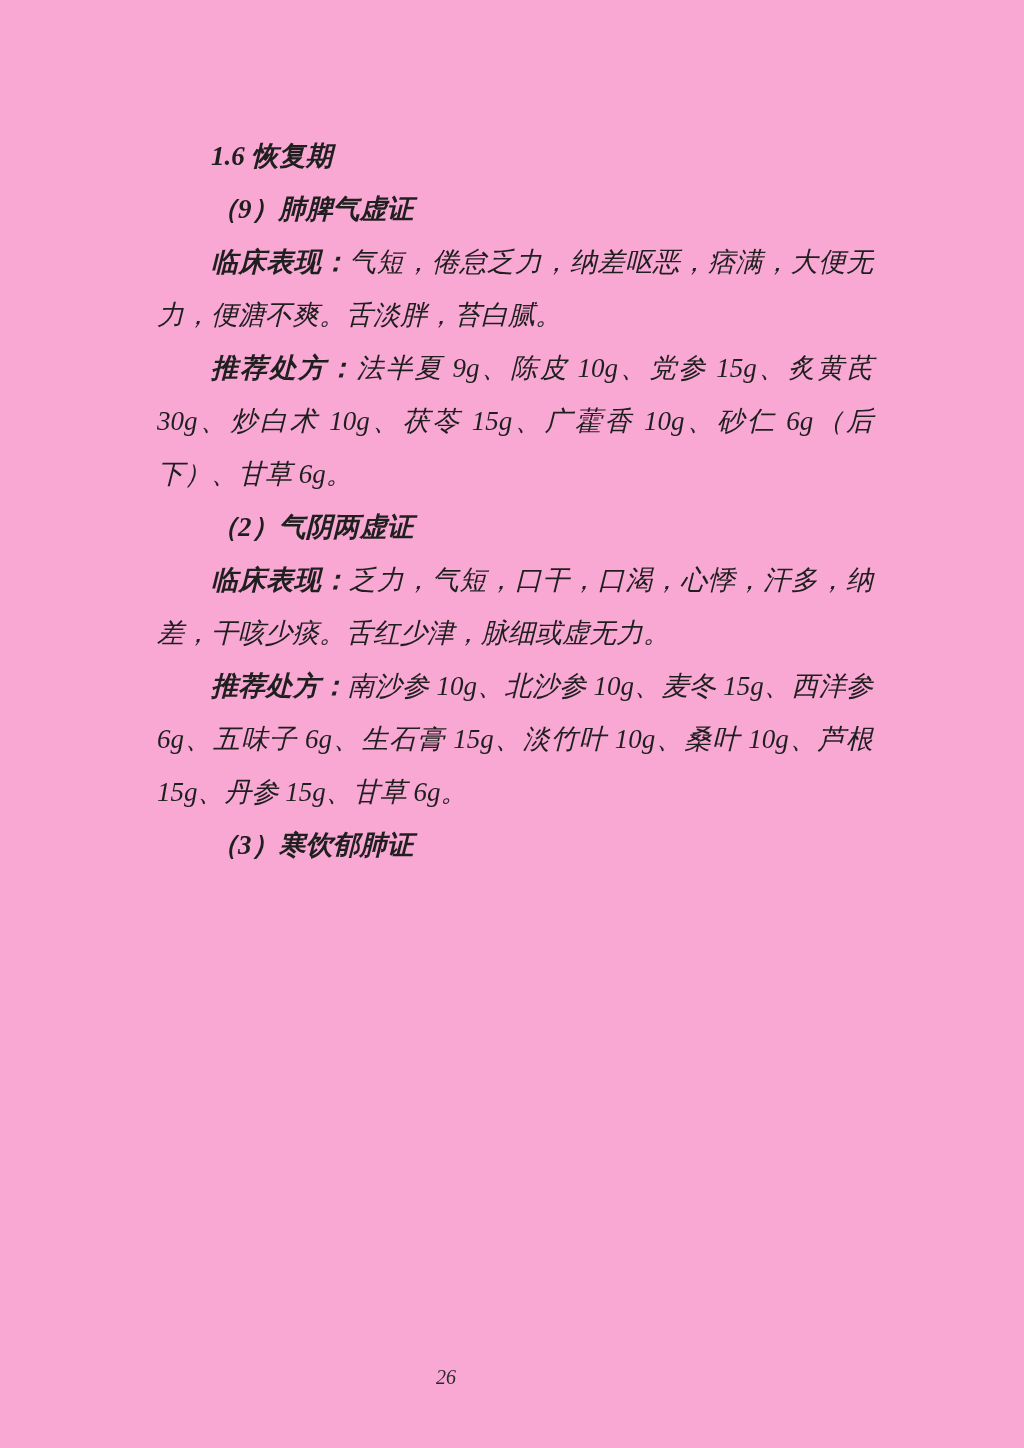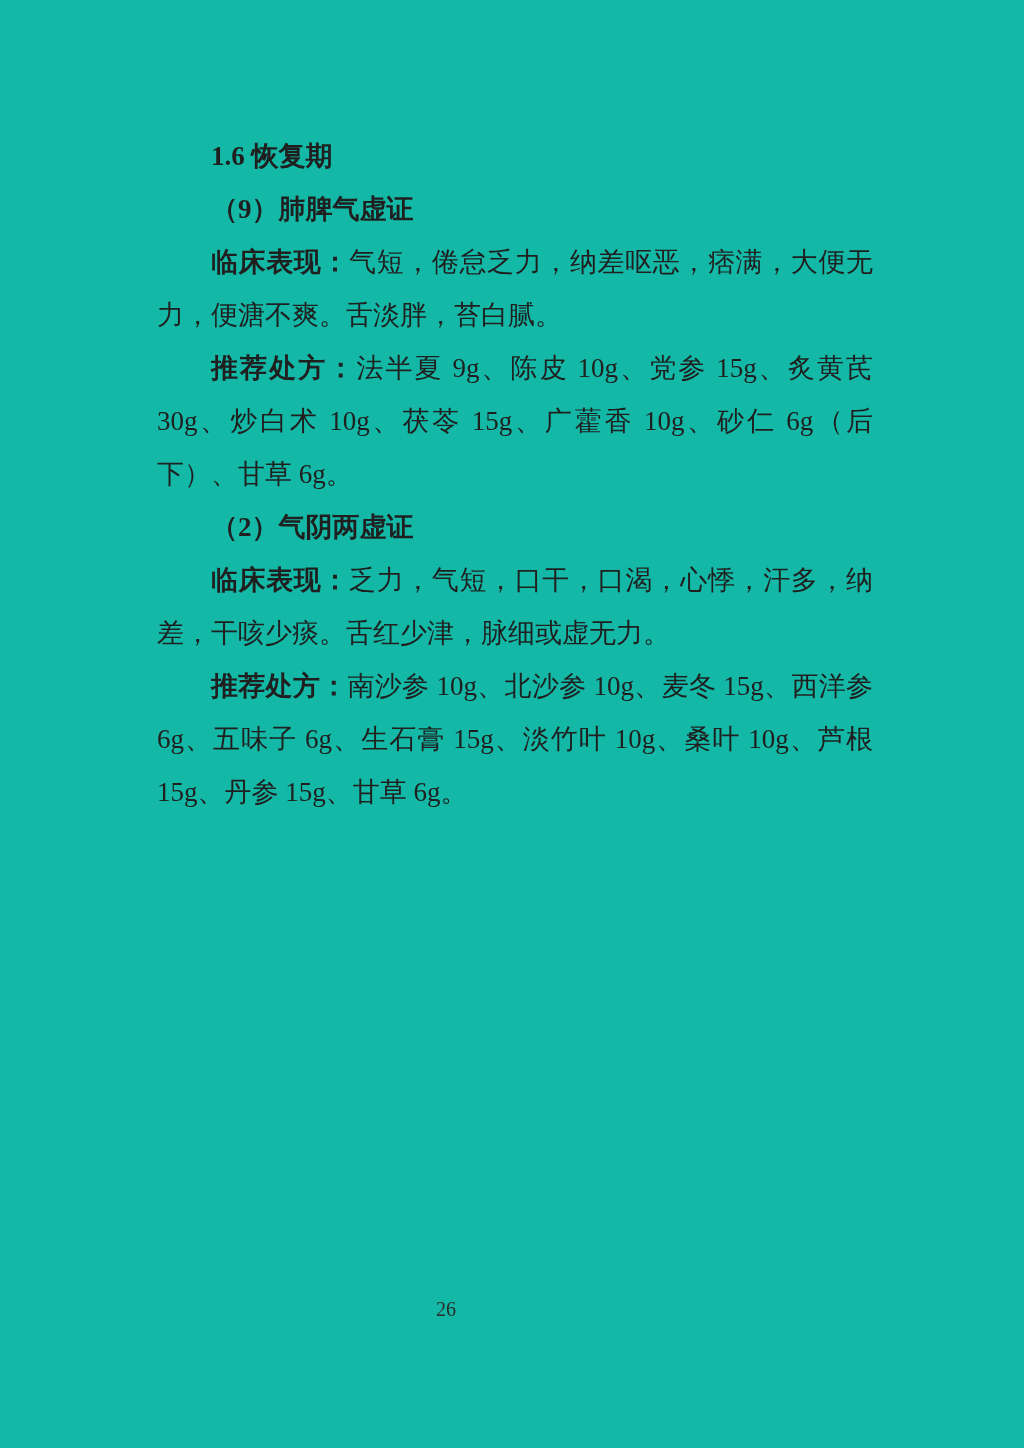--- a/index.html
+++ b/index.html
@@ -10,21 +10,22 @@
     width: 1024px;
     height: 1448px;
     background: #fdfcfb;
     position: relative;
     overflow: hidden;
     font-family: "Liberation Serif", serif;
   }
   .doc-page {
     position: absolute;
     inset: 0;
-    background: #14b8a6;
+    background: #f9a8d4;
+    font-style: italic;
   }
   .doc-content {
     position: absolute;
     left: 157px;
     top: 130px;
     width: 716px;
     color: #1f1f1f;
     font-size: 27px;
     line-height: 53px;
     text-align: justify;
@@ -38,36 +39,37 @@
   }
   .para-label {
     font-weight: 700;
   }
   .para-text {
     font-weight: 400;
   }
   .page-footer {
     position: absolute;
     left: 0;
-    top: 1296px;
+    top: 1364px;
     width: 892px;
     text-align: center;
     font-size: 20px;
     line-height: 26px;
     color: #2a2a2a;
     font-family: "Liberation Serif", serif;
   }
 </style>
 </head>
 <body>
 
 <div class="doc-page">
   <div class="doc-content">
     <p class="para"><span class="para-label">1.6 恢复期</span><span class="para-text"></span></p>
     <p class="para"><span class="para-label">（9）肺脾气虚证</span><span class="para-text"></span></p>
     <p class="para"><span class="para-label">临床表现：</span><span class="para-text">气短，倦怠乏力，纳差呕恶，痞满，大便无力，便溏不爽。舌淡胖，苔白腻。</span></p>
     <p class="para"><span class="para-label">推荐处方：</span><span class="para-text">法半夏 9g、陈皮 10g、党参 15g、炙黄芪 30g、炒白术 10g、茯苓 15g、广藿香 10g、砂仁 6g（后下）、甘草 6g。</span></p>
     <p class="para"><span class="para-label">（2）气阴两虚证</span><span class="para-text"></span></p>
     <p class="para"><span class="para-label">临床表现：</span><span class="para-text">乏力，气短，口干，口渴，心悸，汗多，纳差，干咳少痰。舌红少津，脉细或虚无力。</span></p>
     <p class="para"><span class="para-label">推荐处方：</span><span class="para-text">南沙参 10g、北沙参 10g、麦冬 15g、西洋参 6g、五味子 6g、生石膏 15g、淡竹叶 10g、桑叶 10g、芦根 15g、丹参 15g、甘草 6g。</span></p>
+    <p class="para"><span class="para-label">（3）寒饮郁肺证</span><span class="para-text"></span></p>
   </div>
   <div class="page-footer">26</div>
 </div>
 
 </body></html>

